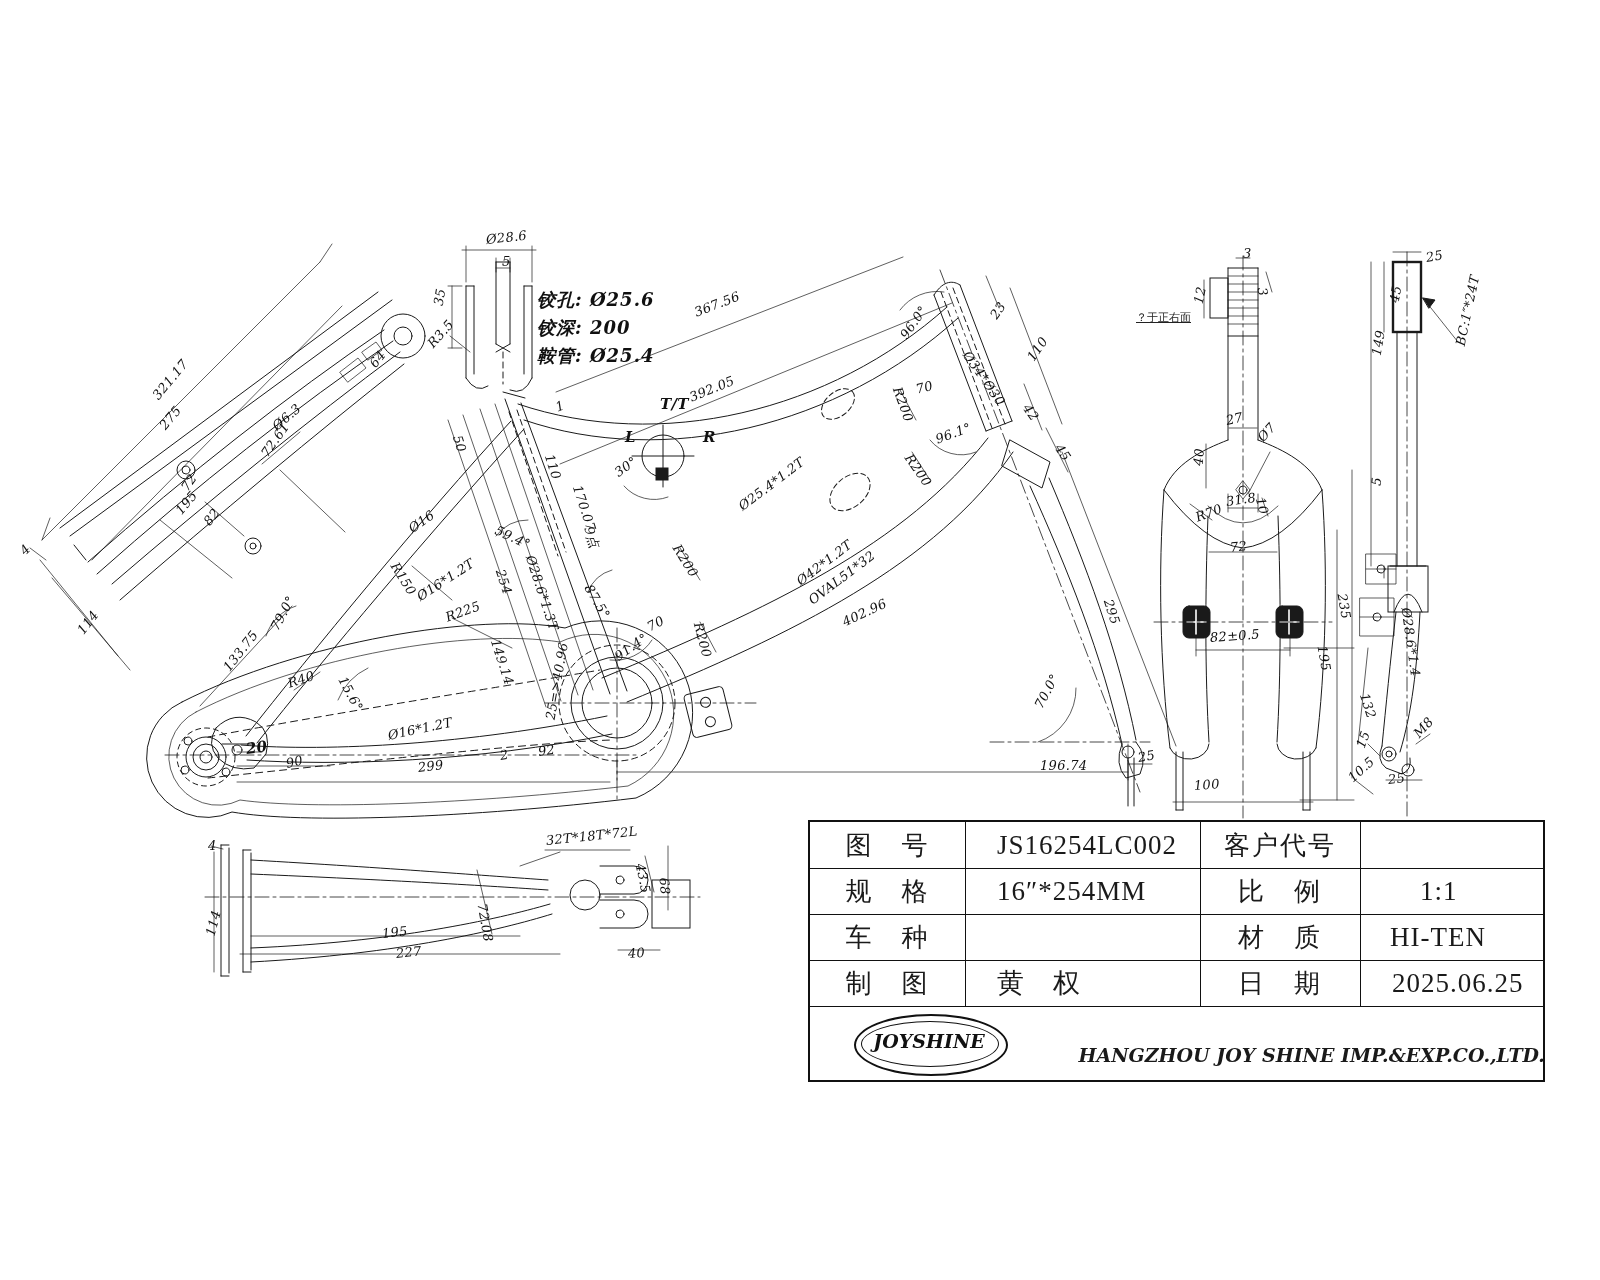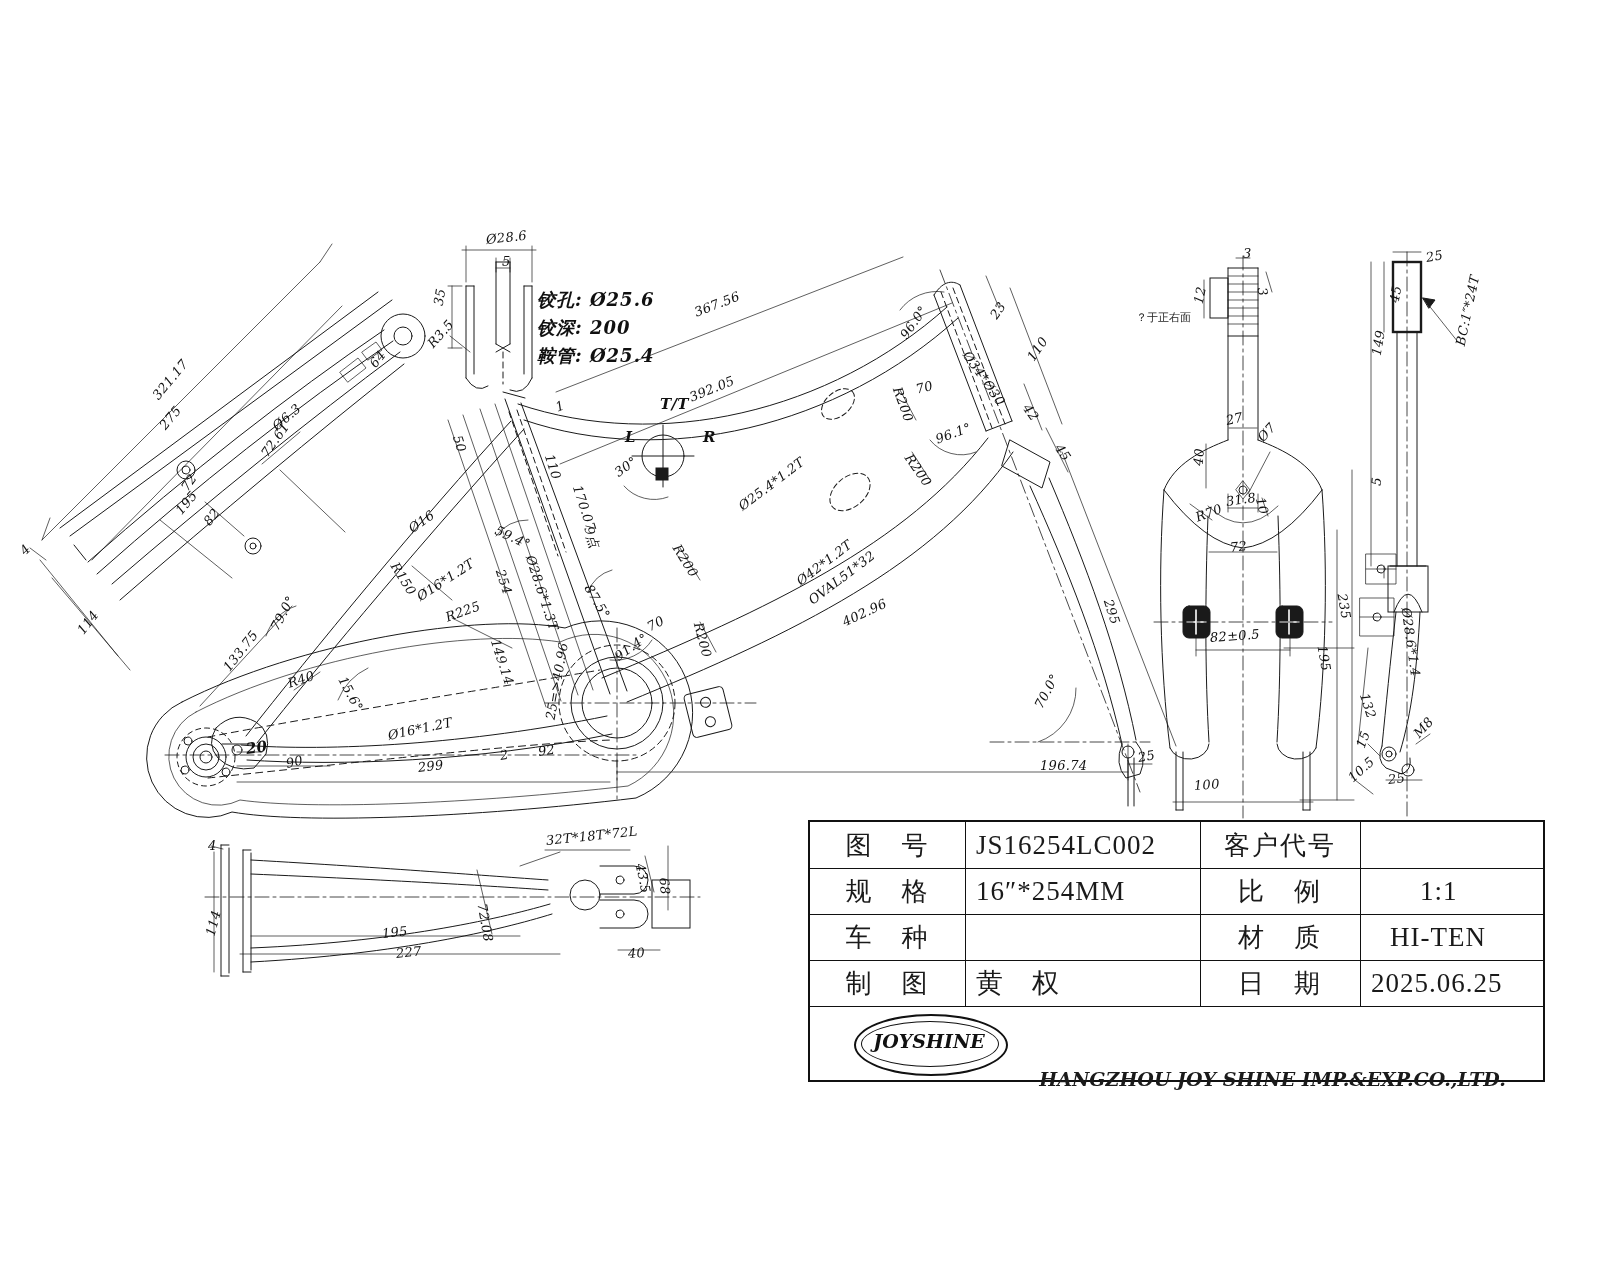--- a/index.html
+++ b/index.html
@@ -8,37 +8,37 @@
   svg.art{position:absolute;left:0;top:0;}
   .ln{stroke:#1a1a1a;fill:none;stroke-width:1;stroke-linecap:round;}
   .thin{stroke-width:.7;}
   .thk{stroke-width:2.4;}
   .cl{stroke-dasharray:14 4 3 4;stroke-width:.8;}
   .dsh{stroke-dasharray:6 4;}
   .dim{position:absolute;font:italic 13px "DejaVu Serif", serif;color:#111;
        white-space:nowrap;transform-origin:0 50%;transform:rotate(var(--r,0deg));letter-spacing:.3px;}
   .dim.lg{font-size:15px;font-weight:bold;}
   .note{position:absolute;font:bold italic 18px "DejaVu Serif", serif;color:#101010;white-space:nowrap;letter-spacing:1px;}
-  .tinynote{position:absolute;font:11px "DejaVu Sans", sans-serif;color:#222;white-space:nowrap;}
+  .tinynote{position:absolute;font:11px "DejaVu Sans", sans-serif;color:#222;white-space:nowrap;text-decoration:underline;}
   
   .tb{position:absolute;left:808px;top:820px;width:737px;height:262px;border:2.5px solid #111;box-sizing:border-box;}
   .tb .hline{position:absolute;left:0;width:100%;height:0;border-top:1.6px solid #111;}
   .tb .vline{position:absolute;top:0;height:184px;width:0;border-left:1.6px solid #111;}
   .tb .cell{position:absolute;height:46px;display:flex;align-items:center;overflow:hidden;text-align:right;}
   .tb .lab{justify-content:center;font:26px "DejaVu Serif", serif;letter-spacing:2px;}
-  .tb .val{justify-content:flex-start;padding-left:11px;font:27px "Liberation Serif", serif;letter-spacing:1px;}
+  .tb .val{justify-content:flex-start;padding-left:32px;font:27px "Liberation Serif", serif;letter-spacing:1px;}
   .logo{position:absolute;left:44px;top:192px;width:152px;height:60px;}
   .logo .oval{position:absolute;left:0;top:0;width:150px;height:58px;border:2px solid #111;border-radius:50%;}
   .logo .oval2{position:absolute;left:7px;top:7px;width:136px;height:44px;border:1.3px solid #111;border-radius:50%;}
   .logo .txt{position:absolute;left:0;top:16px;width:150px;text-align:center;
              font:bold italic 19px "DejaVu Serif", serif;letter-spacing:0;color:#111;}
   .coname{position:absolute;left:190px;top:178px;width:545px;text-align:center;
           font:bold italic 34px "DejaVu Serif", serif;letter-spacing:3px;}
-  .coname-en{position:absolute;left:190px;top:222px;width:545px;text-align:center;
-          font:bold italic 19px "DejaVu Serif", serif;letter-spacing:0;margin-top:24px;}
+  .coname-en{position:absolute;left:190px;top:222px;width:545px;text-align:right;
+          font:bold italic 19px "DejaVu Serif", serif;letter-spacing:0;}
 </style>
 </head>
 <body>
 
 <div class="canvas">
 
 <svg class="art" width="1600" height="1280" viewBox="0 0 1600 1280">
   <g class="ln">
 
     <path d="M466,286 V378 M474,286 V374 M524,286 V374 M532,286 V378 M466,286 H474 M524,286 H532"></path>

